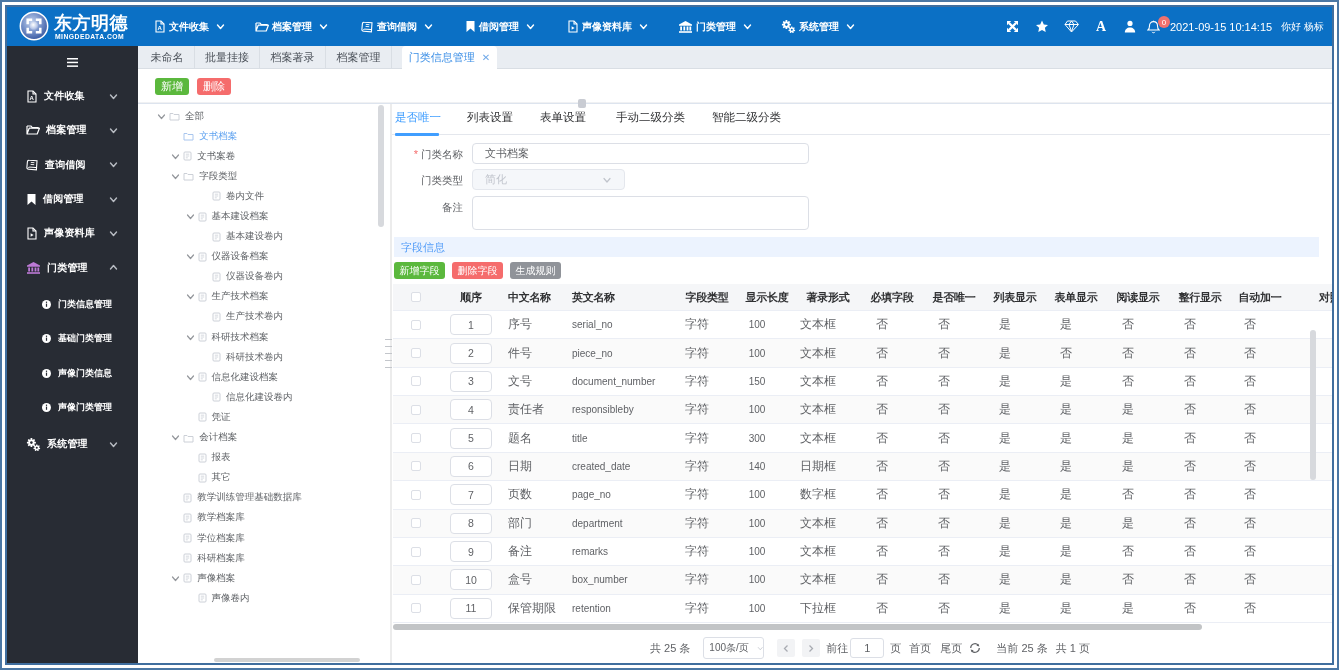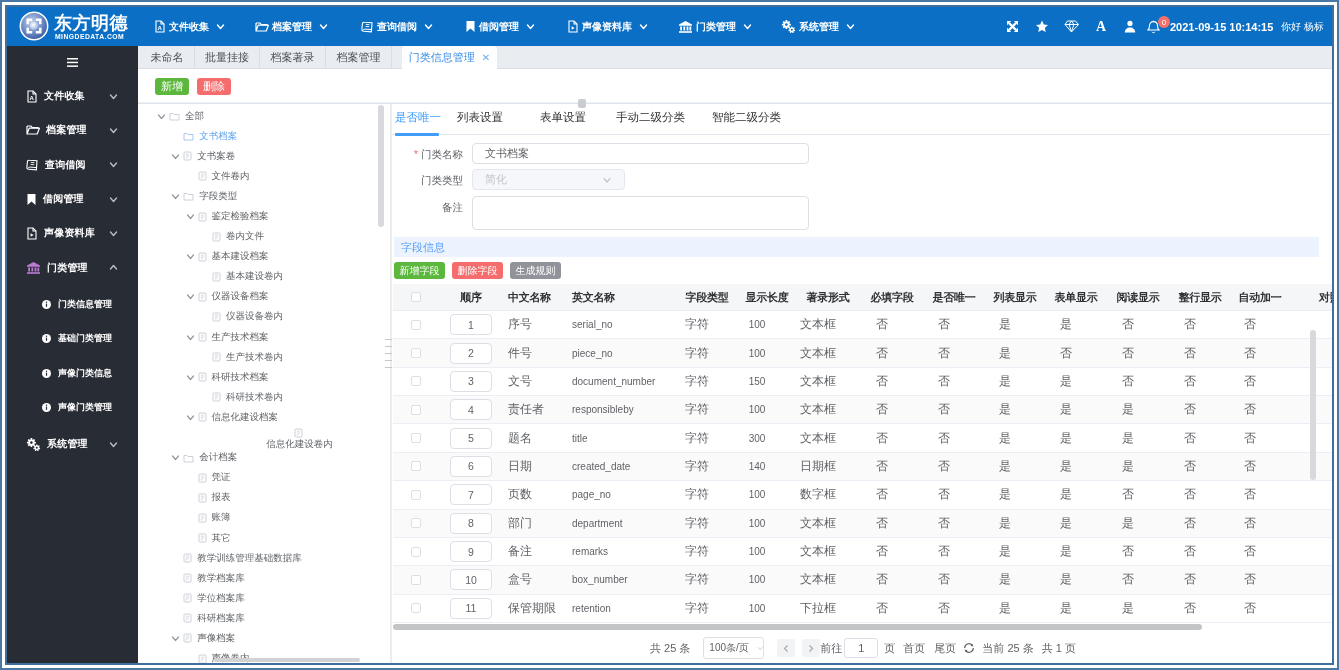--- a/index.html
+++ b/index.html
@@ -5,21 +5,21 @@
 .frame{position:absolute;inset:0;border:2px solid #4b77a4;padding:3px;background:#fff}
 .app{position:relative;height:100%;border:2px solid #406e9e;background:#fff;overflow:hidden}
 .nav{position:absolute;left:0;top:0;right:0;height:39px;background:#0b70c5}
 .logo{position:absolute;left:12px;top:4px}
 .logotxt{position:absolute;left:47px;top:4px;color:#fff;font-size:18px;font-weight:bold;letter-spacing:0.5px;white-space:nowrap}
 .logosub{position:absolute;left:48px;top:26px;color:#fff;font-size:6.8px;font-weight:bold;letter-spacing:0.45px;white-space:nowrap}
 .nitem{position:absolute;top:0;height:39px;display:flex;align-items:center;color:#fff;font-size:10px;font-weight:bold;white-space:nowrap}
 .nitem svg.mi{margin-right:3px}
 .nitem .chev{margin-left:7px}
 .ricon{position:absolute;top:0;height:39px;display:flex;align-items:center;justify-content:center}
-.navdate{position:absolute;top:0;height:39px;display:flex;align-items:center;color:#fff;font-size:12px;font-weight:bold;white-space:nowrap}
+.navdate{position:absolute;top:0;height:39px;display:flex;align-items:center;color:#fff;font-size:12px;font-weight:normal;white-space:nowrap}
 .side{position:absolute;left:0;top:39px;width:131px;bottom:0;background:#282c34;color:#fff}
 .burger{height:33px;display:flex;align-items:center;justify-content:center}
 .sitem{height:34.3px;display:flex;align-items:center;padding-left:19px;font-size:10px;font-weight:bold;position:relative}
 .sitem .txt{margin-left:6px;letter-spacing:0.2px}
 .sitem .chev{position:absolute;right:20px}
 .ssub{padding:2.5px 0}
 .ssubitem{height:34.3px;display:flex;align-items:center;padding-left:35px;font-size:9px;font-weight:bold}
 .ssubitem .txt{margin-left:7px}
 .main{position:absolute;left:131px;top:39px;right:0;bottom:0;background:#fff}
 .tabbar{position:absolute;left:0;top:0;right:0;height:23px;background:#e9edf2;border-bottom:1px solid #d9dee4;display:flex}
@@ -404,177 +404,151 @@
 <div class="tnode" style="padding-left:33.3px;">
                 <svg width="9" height="9" viewBox="0 0 9 9" style="flex:none">
                   <polyline points="1.5,3 4.5,6.5 7.5,3" fill="none" stroke="#94979c" stroke-width="1.2" stroke-linecap="round" stroke-linejoin="round"></polyline>
                 </svg>
                 <svg width="9" height="10" viewBox="0 0 9 10" style="flex:none;margin-left:3px">
                   <rect x="1" y="1" width="7" height="8" rx="1" fill="none" stroke="#ccd0d7" stroke-width="1"></rect>
                   <path d="M2.8 3.2h3.4M2.8 5h3.4M2.8 6.8h2" stroke="#ccd0d7" stroke-width="0.8"></path>
                 </svg>
                 <span class="tlbl">文书案卷</span>
               </div>
-<div class="tnode" style="padding-left:47.6px;">
-                <span style="display:inline-block;width:9px;flex:none"></span>
-                <svg width="9" height="10" viewBox="0 0 9 10" style="flex:none;margin-left:3px">
-                  <rect x="1" y="1" width="7" height="8" rx="1" fill="none" stroke="#ccd0d7" stroke-width="1"></rect>
-                  <path d="M2.8 3.2h3.4M2.8 5h3.4M2.8 6.8h2" stroke="#ccd0d7" stroke-width="0.8"></path>
-                </svg>
-                <span class="tlbl">文件卷内</span>
-              </div>
 <div class="tnode" style="padding-left:33.3px;">
                 <svg width="9" height="9" viewBox="0 0 9 9" style="flex:none">
                   <polyline points="1.5,3 4.5,6.5 7.5,3" fill="none" stroke="#94979c" stroke-width="1.2" stroke-linecap="round" stroke-linejoin="round"></polyline>
                 </svg>
                 <svg width="11" height="10" viewBox="0 0 11 10" style="flex:none;margin-left:3px">
                   <path d="M1 2.5h3l1 1h5v5.5H1z" fill="none" stroke="#ccd0d7" stroke-width="1"></path>
                 </svg>
                 <span class="tlbl">字段类型</span>
               </div>
+<div class="tnode" style="padding-left:61.900000000000006px;">
+                <span style="display:inline-block;width:9px;flex:none"></span>
+                <svg width="9" height="10" viewBox="0 0 9 10" style="flex:none;margin-left:3px">
+                  <rect x="1" y="1" width="7" height="8" rx="1" fill="none" stroke="#ccd0d7" stroke-width="1"></rect>
+                  <path d="M2.8 3.2h3.4M2.8 5h3.4M2.8 6.8h2" stroke="#ccd0d7" stroke-width="0.8"></path>
+                </svg>
+                <span class="tlbl">卷内文件</span>
+              </div>
 <div class="tnode" style="padding-left:47.6px;">
                 <svg width="9" height="9" viewBox="0 0 9 9" style="flex:none">
                   <polyline points="1.5,3 4.5,6.5 7.5,3" fill="none" stroke="#94979c" stroke-width="1.2" stroke-linecap="round" stroke-linejoin="round"></polyline>
                 </svg>
                 <svg width="9" height="10" viewBox="0 0 9 10" style="flex:none;margin-left:3px">
                   <rect x="1" y="1" width="7" height="8" rx="1" fill="none" stroke="#ccd0d7" stroke-width="1"></rect>
                   <path d="M2.8 3.2h3.4M2.8 5h3.4M2.8 6.8h2" stroke="#ccd0d7" stroke-width="0.8"></path>
                 </svg>
-                <span class="tlbl">鉴定检验档案</span>
+                <span class="tlbl">基本建设档案</span>
               </div>
 <div class="tnode" style="padding-left:61.900000000000006px;">
                 <span style="display:inline-block;width:9px;flex:none"></span>
                 <svg width="9" height="10" viewBox="0 0 9 10" style="flex:none;margin-left:3px">
                   <rect x="1" y="1" width="7" height="8" rx="1" fill="none" stroke="#ccd0d7" stroke-width="1"></rect>
                   <path d="M2.8 3.2h3.4M2.8 5h3.4M2.8 6.8h2" stroke="#ccd0d7" stroke-width="0.8"></path>
                 </svg>
-                <span class="tlbl">卷内文件</span>
+                <span class="tlbl">基本建设卷内</span>
               </div>
 <div class="tnode" style="padding-left:47.6px;">
                 <svg width="9" height="9" viewBox="0 0 9 9" style="flex:none">
                   <polyline points="1.5,3 4.5,6.5 7.5,3" fill="none" stroke="#94979c" stroke-width="1.2" stroke-linecap="round" stroke-linejoin="round"></polyline>
                 </svg>
                 <svg width="9" height="10" viewBox="0 0 9 10" style="flex:none;margin-left:3px">
                   <rect x="1" y="1" width="7" height="8" rx="1" fill="none" stroke="#ccd0d7" stroke-width="1"></rect>
                   <path d="M2.8 3.2h3.4M2.8 5h3.4M2.8 6.8h2" stroke="#ccd0d7" stroke-width="0.8"></path>
                 </svg>
-                <span class="tlbl">基本建设档案</span>
+                <span class="tlbl">仪器设备档案</span>
               </div>
 <div class="tnode" style="padding-left:61.900000000000006px;">
                 <span style="display:inline-block;width:9px;flex:none"></span>
                 <svg width="9" height="10" viewBox="0 0 9 10" style="flex:none;margin-left:3px">
                   <rect x="1" y="1" width="7" height="8" rx="1" fill="none" stroke="#ccd0d7" stroke-width="1"></rect>
                   <path d="M2.8 3.2h3.4M2.8 5h3.4M2.8 6.8h2" stroke="#ccd0d7" stroke-width="0.8"></path>
                 </svg>
-                <span class="tlbl">基本建设卷内</span>
+                <span class="tlbl">仪器设备卷内</span>
               </div>
 <div class="tnode" style="padding-left:47.6px;">
                 <svg width="9" height="9" viewBox="0 0 9 9" style="flex:none">
                   <polyline points="1.5,3 4.5,6.5 7.5,3" fill="none" stroke="#94979c" stroke-width="1.2" stroke-linecap="round" stroke-linejoin="round"></polyline>
                 </svg>
                 <svg width="9" height="10" viewBox="0 0 9 10" style="flex:none;margin-left:3px">
                   <rect x="1" y="1" width="7" height="8" rx="1" fill="none" stroke="#ccd0d7" stroke-width="1"></rect>
                   <path d="M2.8 3.2h3.4M2.8 5h3.4M2.8 6.8h2" stroke="#ccd0d7" stroke-width="0.8"></path>
                 </svg>
-                <span class="tlbl">仪器设备档案</span>
+                <span class="tlbl">生产技术档案</span>
               </div>
 <div class="tnode" style="padding-left:61.900000000000006px;">
                 <span style="display:inline-block;width:9px;flex:none"></span>
                 <svg width="9" height="10" viewBox="0 0 9 10" style="flex:none;margin-left:3px">
                   <rect x="1" y="1" width="7" height="8" rx="1" fill="none" stroke="#ccd0d7" stroke-width="1"></rect>
                   <path d="M2.8 3.2h3.4M2.8 5h3.4M2.8 6.8h2" stroke="#ccd0d7" stroke-width="0.8"></path>
                 </svg>
-                <span class="tlbl">仪器设备卷内</span>
+                <span class="tlbl">生产技术卷内</span>
               </div>
 <div class="tnode" style="padding-left:47.6px;">
                 <svg width="9" height="9" viewBox="0 0 9 9" style="flex:none">
                   <polyline points="1.5,3 4.5,6.5 7.5,3" fill="none" stroke="#94979c" stroke-width="1.2" stroke-linecap="round" stroke-linejoin="round"></polyline>
                 </svg>
                 <svg width="9" height="10" viewBox="0 0 9 10" style="flex:none;margin-left:3px">
                   <rect x="1" y="1" width="7" height="8" rx="1" fill="none" stroke="#ccd0d7" stroke-width="1"></rect>
                   <path d="M2.8 3.2h3.4M2.8 5h3.4M2.8 6.8h2" stroke="#ccd0d7" stroke-width="0.8"></path>
                 </svg>
-                <span class="tlbl">生产技术档案</span>
+                <span class="tlbl">科研技术档案</span>
               </div>
 <div class="tnode" style="padding-left:61.900000000000006px;">
                 <span style="display:inline-block;width:9px;flex:none"></span>
                 <svg width="9" height="10" viewBox="0 0 9 10" style="flex:none;margin-left:3px">
                   <rect x="1" y="1" width="7" height="8" rx="1" fill="none" stroke="#ccd0d7" stroke-width="1"></rect>
                   <path d="M2.8 3.2h3.4M2.8 5h3.4M2.8 6.8h2" stroke="#ccd0d7" stroke-width="0.8"></path>
                 </svg>
-                <span class="tlbl">生产技术卷内</span>
+                <span class="tlbl">科研技术卷内</span>
               </div>
 <div class="tnode" style="padding-left:47.6px;">
                 <svg width="9" height="9" viewBox="0 0 9 9" style="flex:none">
                   <polyline points="1.5,3 4.5,6.5 7.5,3" fill="none" stroke="#94979c" stroke-width="1.2" stroke-linecap="round" stroke-linejoin="round"></polyline>
                 </svg>
                 <svg width="9" height="10" viewBox="0 0 9 10" style="flex:none;margin-left:3px">
                   <rect x="1" y="1" width="7" height="8" rx="1" fill="none" stroke="#ccd0d7" stroke-width="1"></rect>
                   <path d="M2.8 3.2h3.4M2.8 5h3.4M2.8 6.8h2" stroke="#ccd0d7" stroke-width="0.8"></path>
                 </svg>
-                <span class="tlbl">科研技术档案</span>
+                <span class="tlbl">信息化建设档案</span>
               </div>
 <div class="tnode" style="padding-left:61.900000000000006px;">
                 <span style="display:inline-block;width:9px;flex:none"></span>
                 <svg width="9" height="10" viewBox="0 0 9 10" style="flex:none;margin-left:3px">
                   <rect x="1" y="1" width="7" height="8" rx="1" fill="none" stroke="#ccd0d7" stroke-width="1"></rect>
                   <path d="M2.8 3.2h3.4M2.8 5h3.4M2.8 6.8h2" stroke="#ccd0d7" stroke-width="0.8"></path>
                 </svg>
-                <span class="tlbl">科研技术卷内</span>
+                <span class="tlbl">信息化建设卷内</span>
               </div>
 <div class="tnode" style="padding-left:47.6px;">
-                <svg width="9" height="9" viewBox="0 0 9 9" style="flex:none">
-                  <polyline points="1.5,3 4.5,6.5 7.5,3" fill="none" stroke="#94979c" stroke-width="1.2" stroke-linecap="round" stroke-linejoin="round"></polyline>
-                </svg>
-                <svg width="9" height="10" viewBox="0 0 9 10" style="flex:none;margin-left:3px">
-                  <rect x="1" y="1" width="7" height="8" rx="1" fill="none" stroke="#ccd0d7" stroke-width="1"></rect>
-                  <path d="M2.8 3.2h3.4M2.8 5h3.4M2.8 6.8h2" stroke="#ccd0d7" stroke-width="0.8"></path>
-                </svg>
-                <span class="tlbl">信息化建设档案</span>
-              </div>
-<div class="tnode" style="padding-left:61.900000000000006px;flex-direction:column;">
-                <span style="display:inline-block;width:9px;flex:none"></span>
-                <svg width="9" height="10" viewBox="0 0 9 10" style="flex:none;margin-left:3px">
-                  <rect x="1" y="1" width="7" height="8" rx="1" fill="none" stroke="#ccd0d7" stroke-width="1"></rect>
-                  <path d="M2.8 3.2h3.4M2.8 5h3.4M2.8 6.8h2" stroke="#ccd0d7" stroke-width="0.8"></path>
-                </svg>
-                <span class="tlbl">信息化建设卷内</span>
+                <span style="display:inline-block;width:9px;flex:none"></span>
+                <svg width="9" height="10" viewBox="0 0 9 10" style="flex:none;margin-left:3px">
+                  <rect x="1" y="1" width="7" height="8" rx="1" fill="none" stroke="#ccd0d7" stroke-width="1"></rect>
+                  <path d="M2.8 3.2h3.4M2.8 5h3.4M2.8 6.8h2" stroke="#ccd0d7" stroke-width="0.8"></path>
+                </svg>
+                <span class="tlbl">凭证</span>
               </div>
 <div class="tnode" style="padding-left:33.3px;">
                 <svg width="9" height="9" viewBox="0 0 9 9" style="flex:none">
                   <polyline points="1.5,3 4.5,6.5 7.5,3" fill="none" stroke="#94979c" stroke-width="1.2" stroke-linecap="round" stroke-linejoin="round"></polyline>
                 </svg>
                 <svg width="11" height="10" viewBox="0 0 11 10" style="flex:none;margin-left:3px">
                   <path d="M1 2.5h3l1 1h5v5.5H1z" fill="none" stroke="#ccd0d7" stroke-width="1"></path>
                 </svg>
                 <span class="tlbl">会计档案</span>
               </div>
 <div class="tnode" style="padding-left:47.6px;">
                 <span style="display:inline-block;width:9px;flex:none"></span>
                 <svg width="9" height="10" viewBox="0 0 9 10" style="flex:none;margin-left:3px">
                   <rect x="1" y="1" width="7" height="8" rx="1" fill="none" stroke="#ccd0d7" stroke-width="1"></rect>
                   <path d="M2.8 3.2h3.4M2.8 5h3.4M2.8 6.8h2" stroke="#ccd0d7" stroke-width="0.8"></path>
                 </svg>
-                <span class="tlbl">凭证</span>
-              </div>
-<div class="tnode" style="padding-left:47.6px;">
-                <span style="display:inline-block;width:9px;flex:none"></span>
-                <svg width="9" height="10" viewBox="0 0 9 10" style="flex:none;margin-left:3px">
-                  <rect x="1" y="1" width="7" height="8" rx="1" fill="none" stroke="#ccd0d7" stroke-width="1"></rect>
-                  <path d="M2.8 3.2h3.4M2.8 5h3.4M2.8 6.8h2" stroke="#ccd0d7" stroke-width="0.8"></path>
-                </svg>
                 <span class="tlbl">报表</span>
-              </div>
-<div class="tnode" style="padding-left:47.6px;">
-                <span style="display:inline-block;width:9px;flex:none"></span>
-                <svg width="9" height="10" viewBox="0 0 9 10" style="flex:none;margin-left:3px">
-                  <rect x="1" y="1" width="7" height="8" rx="1" fill="none" stroke="#ccd0d7" stroke-width="1"></rect>
-                  <path d="M2.8 3.2h3.4M2.8 5h3.4M2.8 6.8h2" stroke="#ccd0d7" stroke-width="0.8"></path>
-                </svg>
-                <span class="tlbl">账簿</span>
               </div>
 <div class="tnode" style="padding-left:47.6px;">
                 <span style="display:inline-block;width:9px;flex:none"></span>
                 <svg width="9" height="10" viewBox="0 0 9 10" style="flex:none;margin-left:3px">
                   <rect x="1" y="1" width="7" height="8" rx="1" fill="none" stroke="#ccd0d7" stroke-width="1"></rect>
                   <path d="M2.8 3.2h3.4M2.8 5h3.4M2.8 6.8h2" stroke="#ccd0d7" stroke-width="0.8"></path>
                 </svg>
                 <span class="tlbl">其它</span>
               </div>
 <div class="tnode" style="padding-left:33.3px;">
@@ -628,21 +602,21 @@
                 <span class="tlbl">声像卷内</span>
               </div>
 </div>
 <div class="vthumb" style="left:240px;top:2px;width:6px;height:122px"></div>
 <div style="position:absolute;left:76px;bottom:1px;width:146px;height:4px;background:#d2d2d2;border-radius:2px"></div>
 </div>
 <div class="divider"></div>
 <div class="grip"></div>
 <div class="panel">
 <div class="ftab on" style="left:3px">是否唯一</div>
-<div class="ftab" style="left:65px">列表设置</div>
+<div class="ftab" style="left:75px">列表设置</div>
 <div class="ftab" style="left:148px">表单设置</div>
 <div class="ftab" style="left:224px">手动二级分类</div>
 <div class="ftab" style="left:320px">智能二级分类</div>
 <div class="ftabline"></div>
             <div class="ftabul" style="left:3px;width:44px"></div>
 
 <div class="flabel" style="right:0;left:0;width:71px;top:45px"><span class="req">*</span>门类名称</div>
 <div class="flabel" style="width:71px;top:71px">门类类型</div>
 <div class="flabel" style="width:71px;top:98px">备注</div>
 <div class="finput" style="left:80px;top:40px;width:337px;height:21px">文书档案</div>
@@ -1139,34 +1113,34 @@
 <div class="pgbtn" style="margin-left:13px">
                 <svg width="8" height="9" viewBox="0 0 8 9">
                   <polyline points="5.5,1.5 2.5,4.5 5.5,7.5" fill="none" stroke="#a8abb2" stroke-width="1.3"></polyline>
                 </svg>
               </div>
 <div class="pgbtn" style="margin-left:7px">
                 <svg width="8" height="9" viewBox="0 0 8 9">
                   <polyline points="2.5,1.5 5.5,4.5 2.5,7.5" fill="none" stroke="#a8abb2" stroke-width="1.3"></polyline>
                 </svg>
               </div>
-<span style="">前往</span>
+<span style="margin-left:6px">前往</span>
 <div class="pginput" style="margin-left:2px">1</div>
 <span style="margin-left:6px">页</span>
 <span style="margin-left:8px">首页</span>
 <span style="margin-left:9px">尾页</span>
 <span style="margin-left:7px;display:flex;align-items:center">
                 <svg width="12" height="12" viewBox="0 0 12 12">
                   <g stroke="#606266" stroke-width="1.2" fill="none">
                     <path d="M10.3 6a4.3 4.3 0 0 1-7.4 3"></path>
                     <path d="M1.7 6a4.3 4.3 0 0 1 7.4-3"></path>
                   </g>
                   <path d="M1.6 7.6l1.1 2.6 1.9-2z" fill="#606266"></path>
                   <path d="M10.4 4.4 9.3 1.8 7.4 3.8z" fill="#606266"></path>
                 </svg>
               </span>
-<span style="margin-left:7px">当前 25 条</span>
+<span style="margin-left:15px">当前 25 条</span>
 <span style="margin-left:8px">共 1 页</span>
 </div>
 </div>
 </div>
 </div>
 </div>
   </div>
 </body></html>

